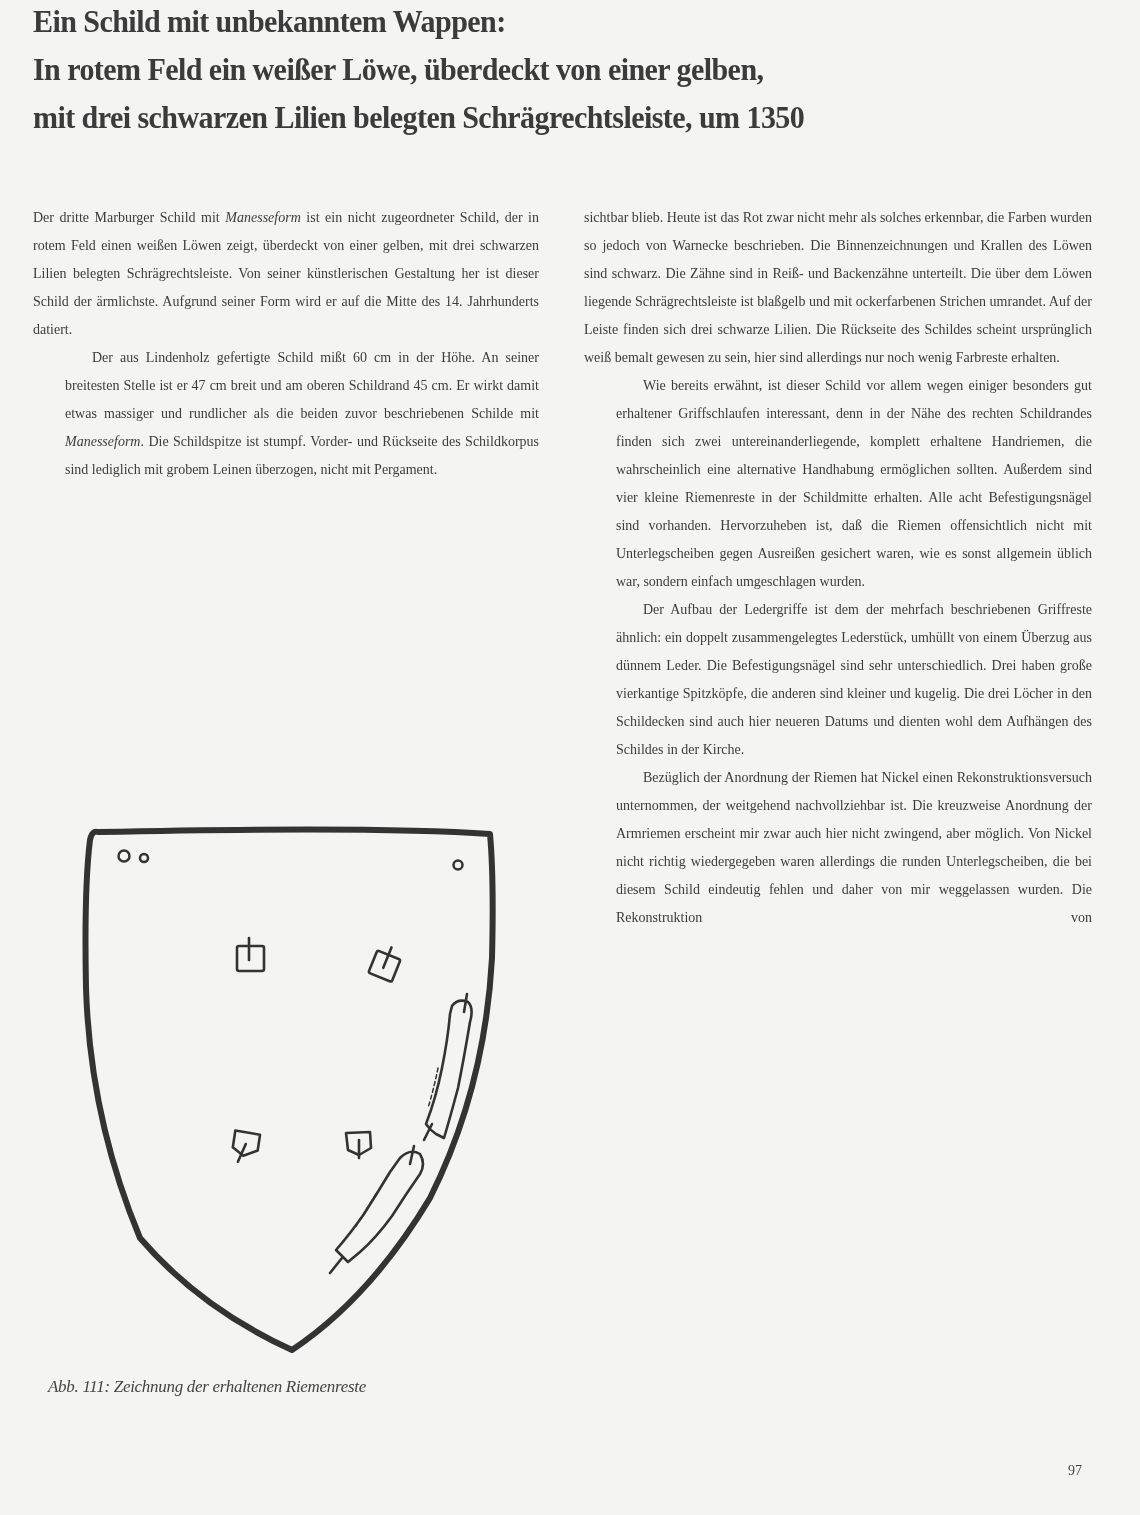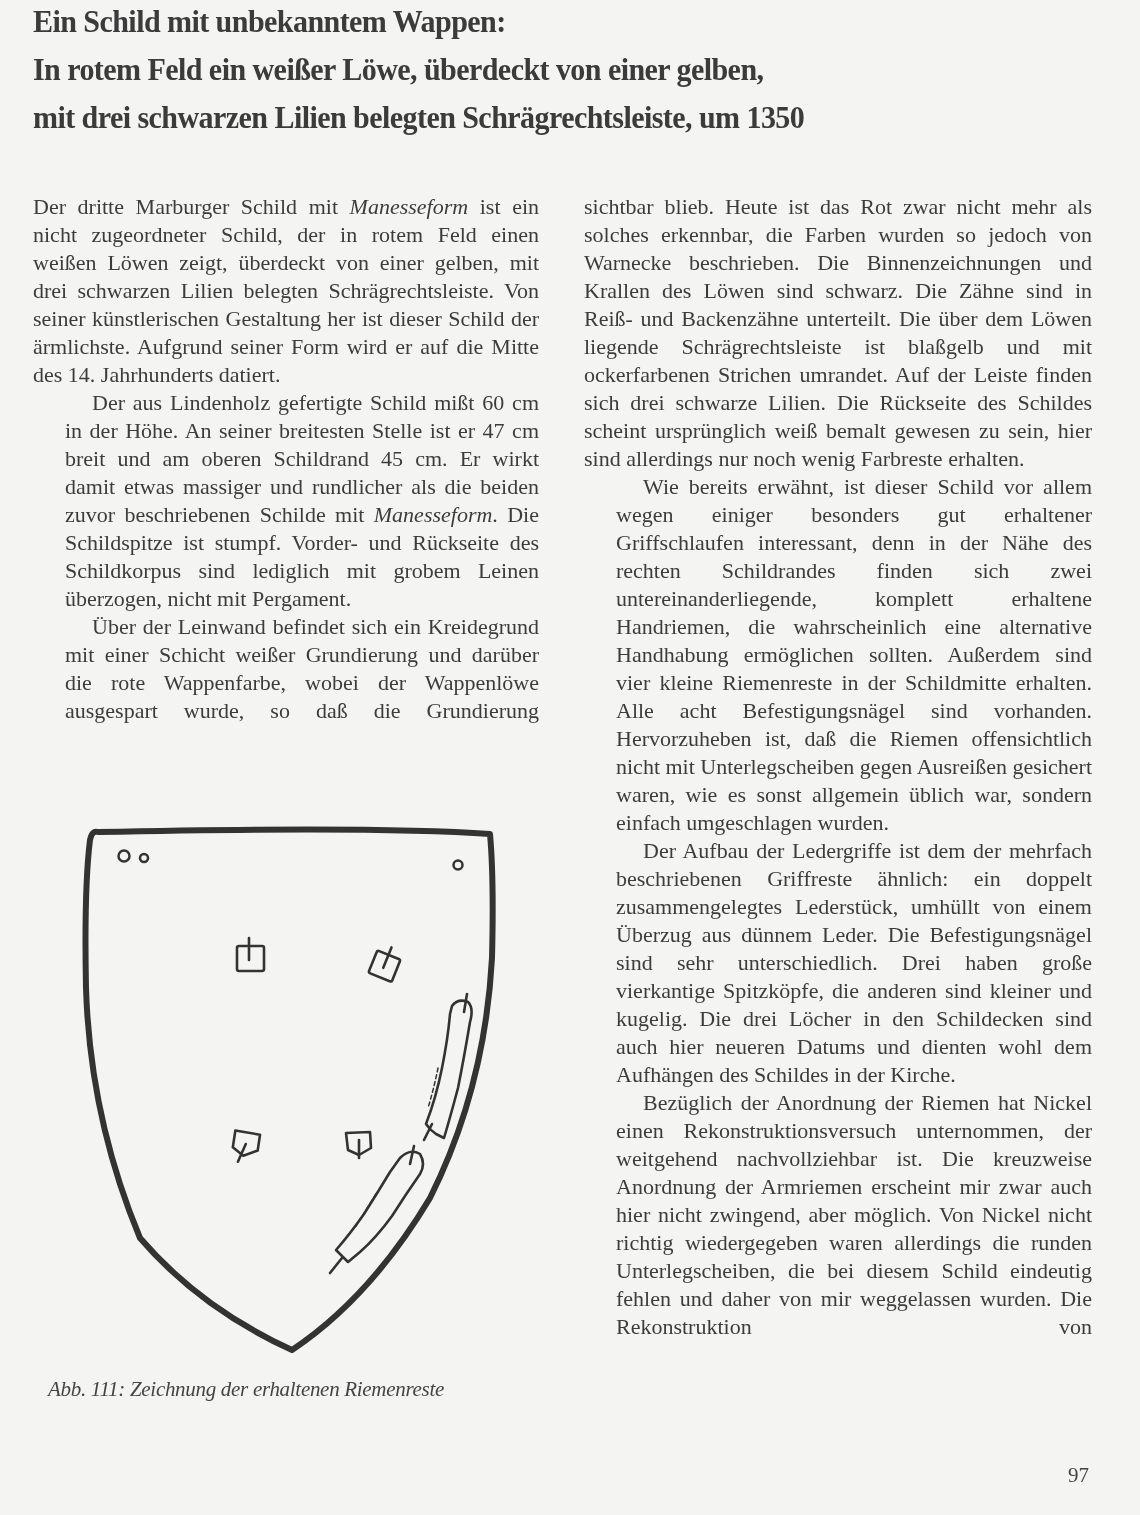--- a/index.html
+++ b/index.html
@@ -12,56 +12,55 @@
   .heading {
     position: absolute; left: 33px; top: 0px; width: 1080px;
     font-family: "Liberation Serif", serif;
     font-weight: bold; color: #3b3b3b;
     font-size: 31px; letter-spacing: -0.6px;
     transform: scaleX(0.97); transform-origin: left top;
   }
   .heading div { height: 48px; line-height: 44px; white-space: nowrap; }
   .heading div:first-child { margin-top: 0px; }
   .col {
-    position: absolute; top: 193px;
-    font-size: 22px; line-height: 28px;
+    position: absolute; top: 204px;
+    font-size: 14px; line-height: 28px;
     text-align: justify; hyphens: manual;
     color: #3c3c3c;
   }
   .col-left { left: 33px; width: 506px; }
   .col-right { left: 584px; width: 508px; }
   .col p { margin: 0; }
   .col p.indent { text-indent: 27px; margin-left: 32px; }
   .col p.last-justify { text-align-last: justify; }
   .figure {
     position: absolute; left: 80px; top: 818px; width: 430px; height: 540px;
   }
   .caption {
     position: absolute; left: 48px; top: 1377px; width: 490px;
-    font-style: italic; font-size: 21px; color: #444;
+    font-style: italic; font-size: 17px; color: #444;
     letter-spacing: -0.3px;
   }
   .page-number {
     position: absolute; left: 1068px; top: 1463px;
-    font-size: 21px; color: #444; font-family: Liberation Serif, serif;
+    font-size: 14px; color: #444; font-family: Liberation Serif, serif;
   }
 </style>
 </head>
 <body>
 
 <div class="heading">
   <div>Ein Schild mit unbekanntem Wappen:</div>
   <div>In rotem Feld ein weißer Löwe, überdeckt von einer gelben,</div>
   <div>mit drei schwarzen Lilien belegten Schrägrechtsleiste, um 1350</div>
 </div>
 
 <div class="col col-left">
   <p><span>Der dritte Marburger Schild mit </span><em>Manesseform</em><span> ist ein nicht zugeordneter Schild, der in rotem Feld einen weißen Löwen zeigt, überdeckt von einer gelben, mit drei schwarzen Lilien belegten Schrägrechtsleiste. Von seiner künstlerischen Gestaltung her ist dieser Schild der ärmlichste. Aufgrund seiner Form wird er auf die Mitte des 14. Jahrhunderts datiert.</span></p>
   <p class="indent"><span>Der aus Lindenholz gefertigte Schild mißt 60 cm in der Höhe. An seiner breitesten Stelle ist er 47 cm breit und am oberen Schildrand 45 cm. Er wirkt damit etwas massiger und rundlicher als die beiden zuvor beschriebenen Schilde mit </span><em>Manesseform</em><span>. Die Schildspitze ist stumpf. Vorder- und Rückseite des Schildkorpus sind lediglich mit grobem Leinen überzogen, nicht mit Pergament.</span></p>
-  <p class="indent last-justify">Über der Leinwand befindet sich ein Kreidegrund mit einer Schicht weißer Grundierung und darüber die rote Wappenfarbe, wobei der Wappenlöwe ausgespart wurde, so daß die Grundierung</p>
 </div>
 
 <div class="col col-right">
   <p>sichtbar blieb. Heute ist das Rot zwar nicht mehr als solches erkennbar, die Farben wurden so jedoch von Warnecke beschrieben. Die Binnenzeichnungen und Krallen des Löwen sind schwarz. Die Zähne sind in Reiß- und Backenzähne unterteilt. Die über dem Löwen liegende Schrägrechtsleiste ist blaßgelb und mit ockerfarbenen Strichen umrandet. Auf der Leiste finden sich drei schwarze Lilien. Die Rückseite des Schildes scheint ursprünglich weiß bemalt gewesen zu sein, hier sind allerdings nur noch wenig Farbreste erhalten.</p>
   <p class="indent">Wie bereits erwähnt, ist dieser Schild vor allem wegen einiger besonders gut erhaltener Griffschlaufen interessant, denn in der Nähe des rechten Schildrandes finden sich zwei untereinanderliegende, komplett erhaltene Handriemen, die wahrscheinlich eine alternative Handhabung ermöglichen sollten. Außerdem sind vier kleine Riemenreste in der Schildmitte erhalten. Alle acht Befestigungsnägel sind vorhanden. Hervorzuheben ist, daß die Riemen offensichtlich nicht mit Unterlegscheiben gegen Ausreißen gesichert waren, wie es sonst allgemein üblich war, sondern einfach umgeschlagen wurden.</p>
   <p class="indent">Der Aufbau der Ledergriffe ist dem der mehrfach beschriebenen Griffreste ähnlich: ein doppelt zusammengelegtes Lederstück, umhüllt von einem Überzug aus dünnem Leder. Die Befestigungsnägel sind sehr unterschiedlich. Drei haben große vierkantige Spitzköpfe, die anderen sind kleiner und kugelig. Die drei Löcher in den Schildecken sind auch hier neueren Datums und dienten wohl dem Aufhängen des Schildes in der Kirche.</p>
   <p class="indent last-justify">Bezüglich der Anordnung der Riemen hat Nickel einen Rekonstruktionsversuch unternommen, der weitgehend nachvollziehbar ist. Die kreuzweise Anordnung der Armriemen erscheint mir zwar auch hier nicht zwingend, aber möglich. Von Nickel nicht richtig wiedergegeben waren allerdings die runden Unterlegscheiben, die bei diesem Schild eindeutig fehlen und daher von mir weggelassen wurden. Die Rekonstruktion von</p>
 </div>
 
 <div class="figure">

